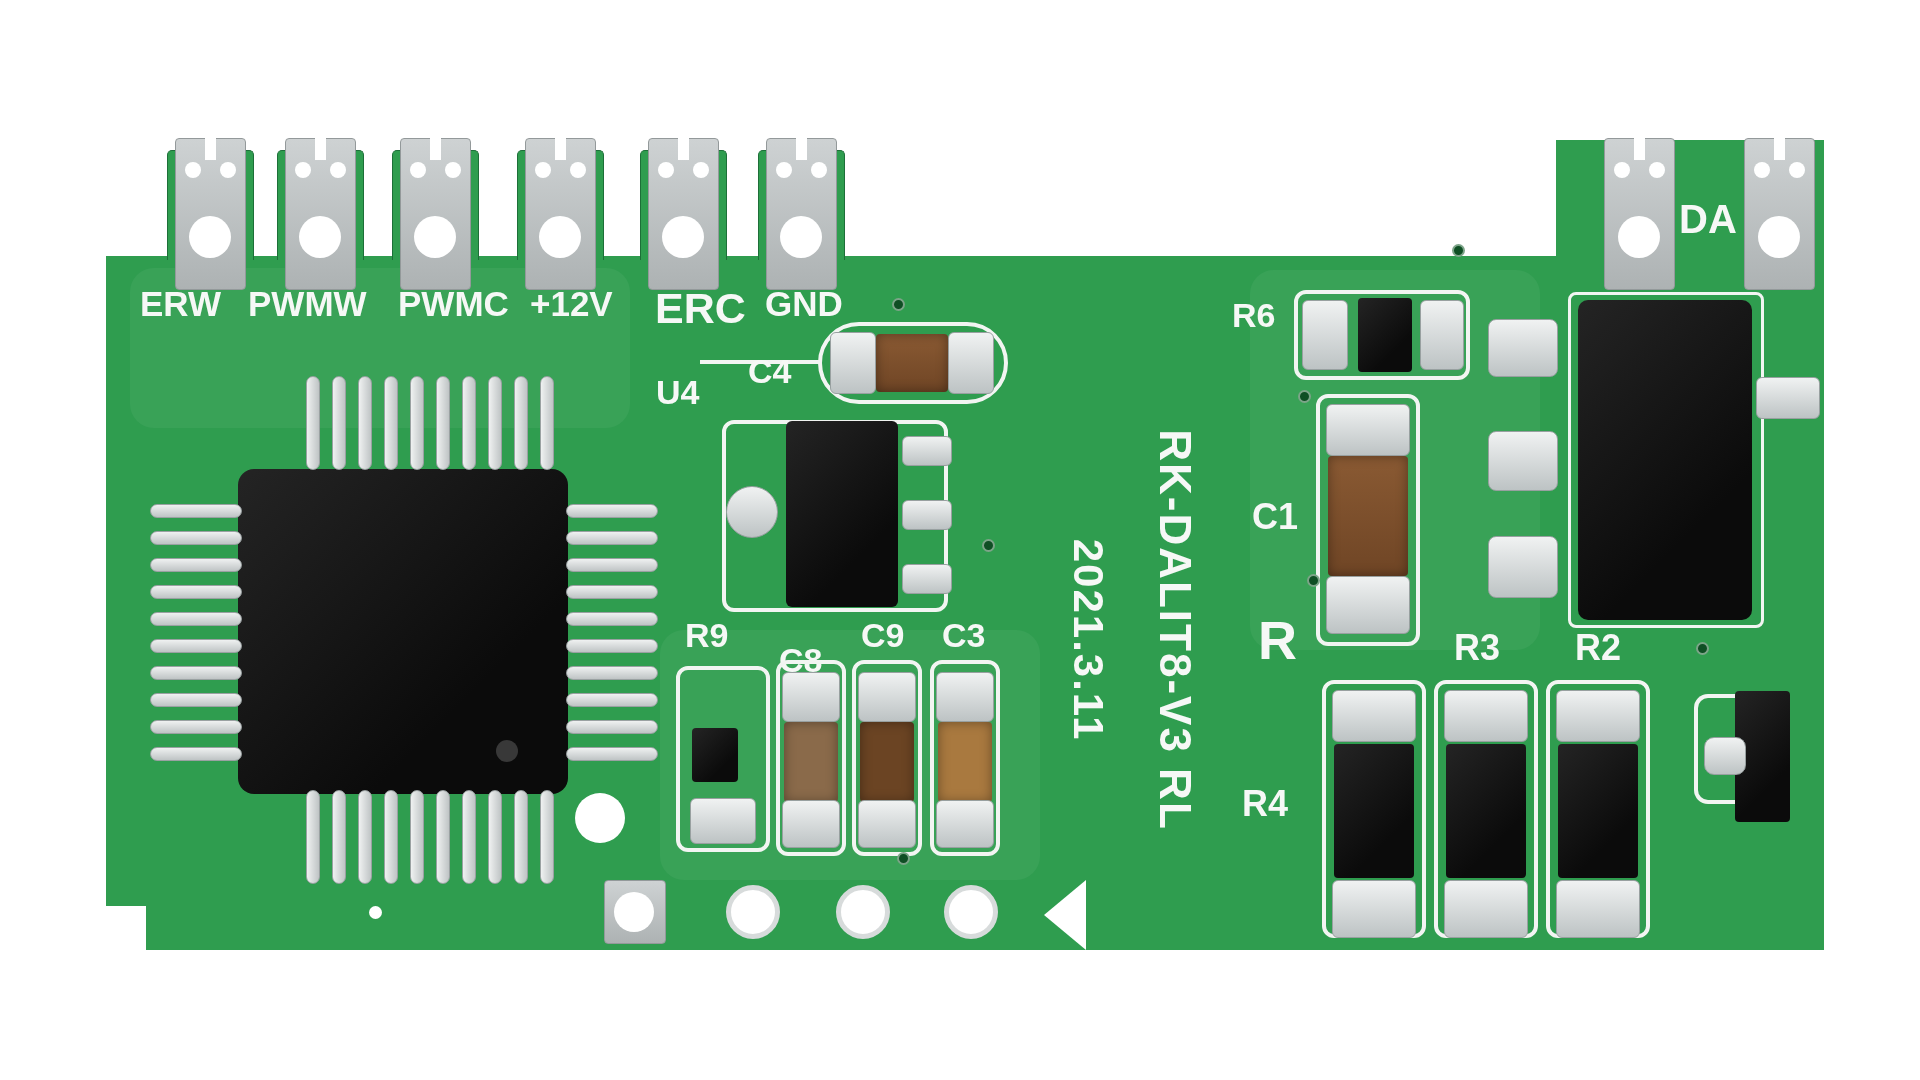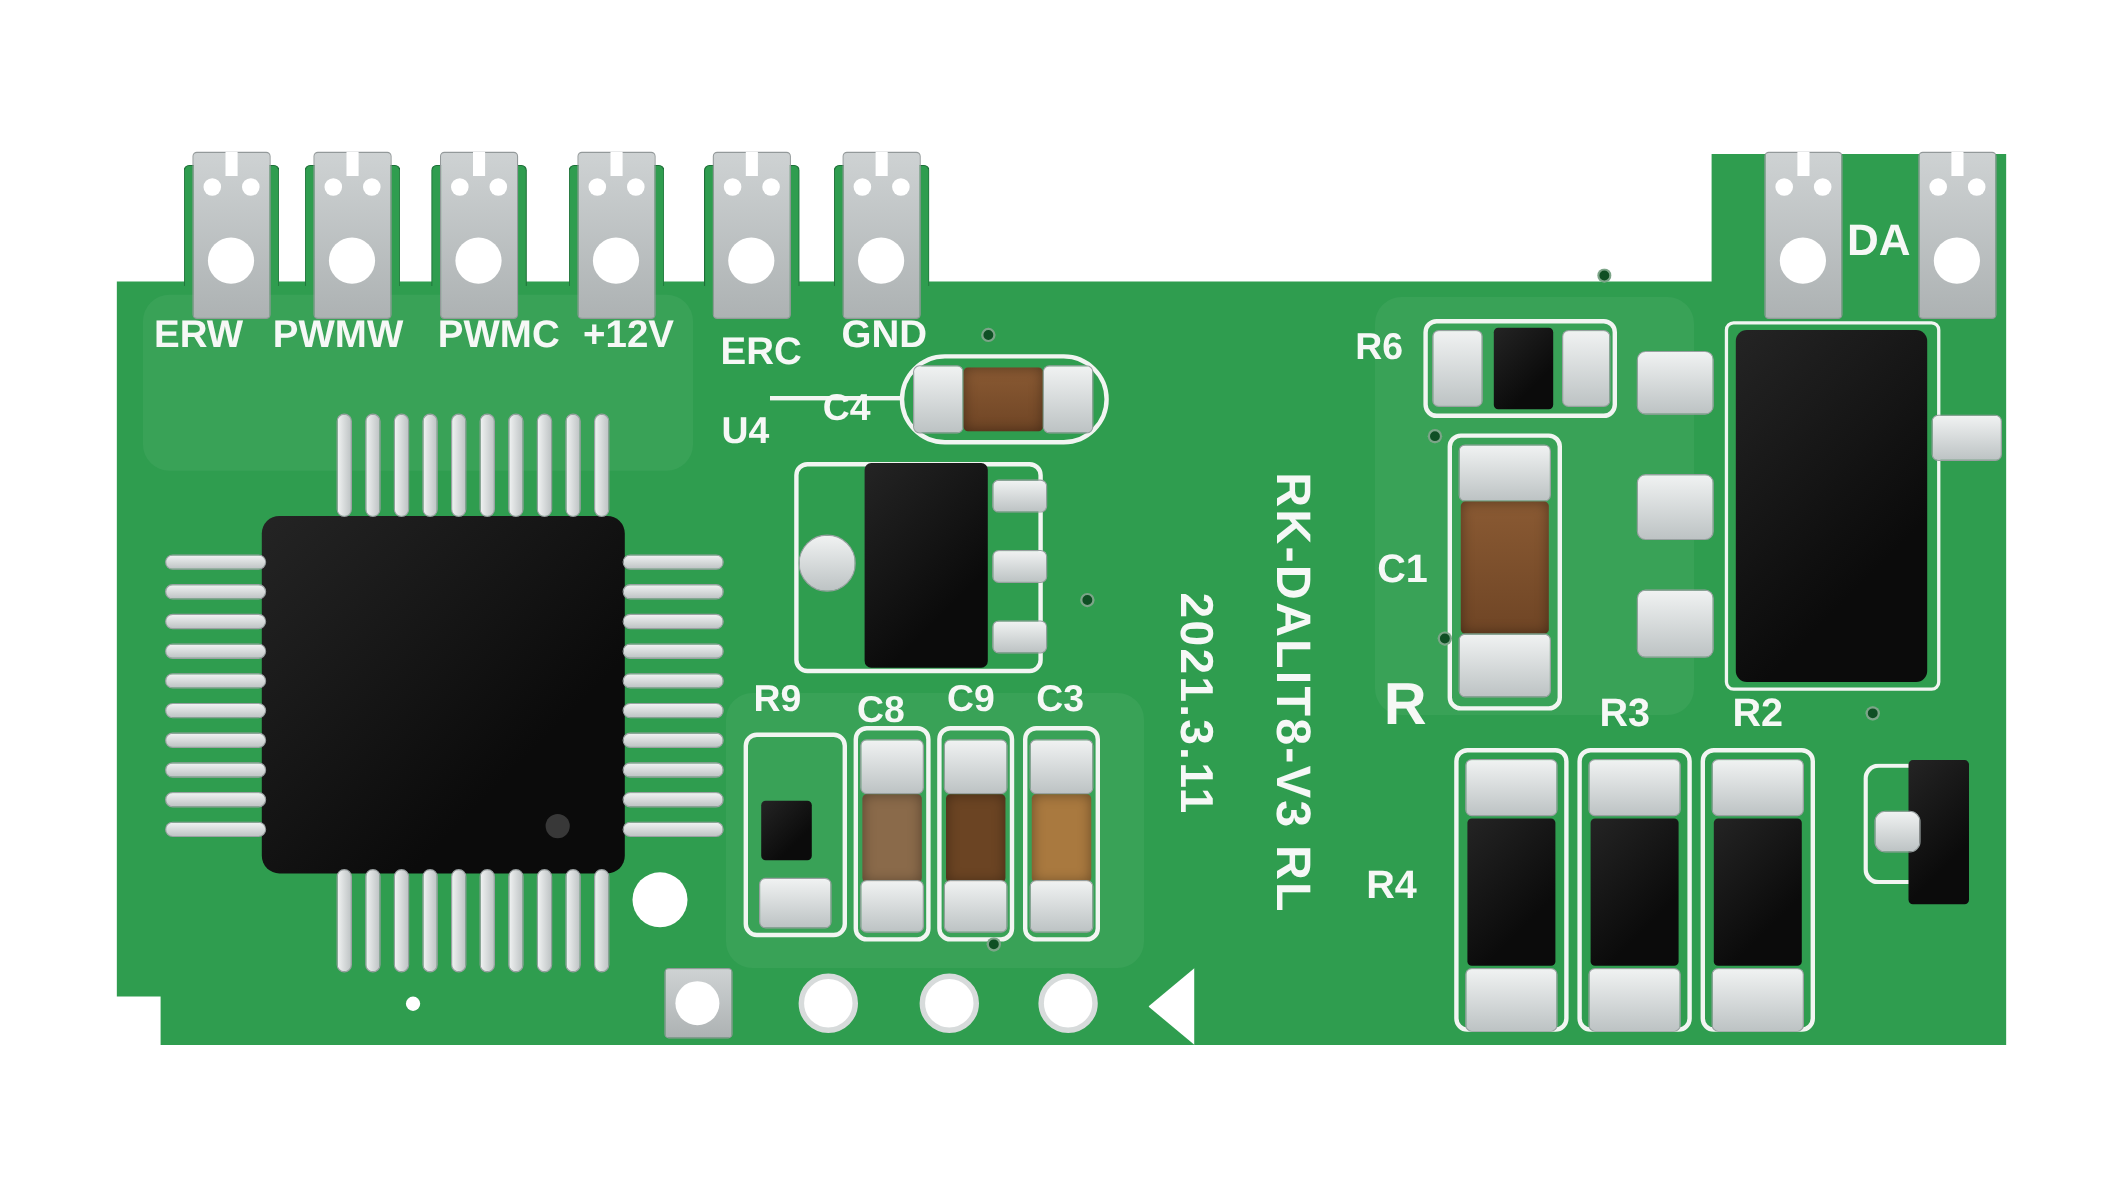--- a/index.html
+++ b/index.html
@@ -52,21 +52,21 @@
   <div class="abs silk" style="left:818px;top:322px;width:190px;height:82px;border-radius:41px;"></div>
   <div class="abs silver" style="left:830px;top:332px;width:46px;height:62px;"></div>
   <div class="abs cap-body" style="left:876px;top:334px;width:72px;height:58px;background:linear-gradient(180deg,#8a5a33,#6f4525);"></div>
   <div class="abs silver" style="left:948px;top:332px;width:46px;height:62px;"></div>
   <div class="abs txt" style="left:748px;top:354px;font-size:34px;">C4</div>
 
   <div class="abs silk" style="left:676px;top:666px;width:94px;height:186px;"></div>
   <div class="abs chip" style="left:692px;top:728px;width:46px;height:54px;border-radius:4px;"></div>
   <div class="abs silver" style="left:690px;top:798px;width:66px;height:46px;"></div>
   <div class="abs txt" style="left:685px;top:618px;font-size:34px;">R9</div>
-  <div class="abs txt" style="left:779px;top:628px;font-size:34px;">C8</div>
+  <div class="abs txt" style="left:779px;top:643px;font-size:34px;">C8</div>
   <div class="abs txt" style="left:861px;top:618px;font-size:34px;">C9</div>
   <div class="abs txt" style="left:942px;top:618px;font-size:34px;">C3</div>
 
   <div class="abs pad-metal" style="left:604px;top:880px;width:62px;height:64px;"></div>
   <div class="abs hole" style="left:614px;top:892px;width:40px;height:40px;"></div>
   <div class="abs tri" style="left:1044px;top:880px;width:42px;height:70px;"></div>
   <div class="abs hole" style="left:575px;top:793px;width:50px;height:50px;"></div>
   <div class="abs hole" style="left:369px;top:906px;width:13px;height:13px;"></div>
 
   <div class="abs txt" style="left:859px;top:601px;width:620px;height:58px;font-size:44px;letter-spacing:2px;text-align:center;transform:rotate(90deg);">RK-DALIT8-V3 RL</div>
@@ -130,21 +130,21 @@
     <div class="abs hole" style="left: 570px; top: 162px; width: 16px; height: 16px;"></div>
     <div class="abs hole" style="left: 539px; top: 216px; width: 42px; height: 42px;"></div>
     <div class="abs" style="left: 555px; top: 138px; width: 11px; height: 22px; background: rgb(255, 255, 255);"></div>
     <div class="abs txt" style="left: 530px; top: 286px; font-size: 35px;">+12V</div>
     <div class="abs tab" style="left: 640px; top: 150px; width: 87px; height: 110px;"></div>
     <div class="abs pad-metal" style="left: 648px; top: 138px; width: 71px; height: 152px;"></div>
     <div class="abs hole" style="left: 658px; top: 162px; width: 16px; height: 16px;"></div>
     <div class="abs hole" style="left: 693px; top: 162px; width: 16px; height: 16px;"></div>
     <div class="abs hole" style="left: 662px; top: 216px; width: 42px; height: 42px;"></div>
     <div class="abs" style="left: 678px; top: 138px; width: 11px; height: 22px; background: rgb(255, 255, 255);"></div>
-    <div class="abs txt" style="left: 655px; top: 286px; font-size: 35px; margin-top: 16px;">ERC</div>
+    <div class="abs txt" style="left: 655px; top: 286px; font-size: 43px;">ERC</div>
     <div class="abs tab" style="left: 758px; top: 150px; width: 87px; height: 110px;"></div>
     <div class="abs pad-metal" style="left: 766px; top: 138px; width: 71px; height: 152px;"></div>
     <div class="abs hole" style="left: 776px; top: 162px; width: 16px; height: 16px;"></div>
     <div class="abs hole" style="left: 811px; top: 162px; width: 16px; height: 16px;"></div>
     <div class="abs hole" style="left: 780px; top: 216px; width: 42px; height: 42px;"></div>
     <div class="abs" style="left: 796px; top: 138px; width: 11px; height: 22px; background: rgb(255, 255, 255);"></div>
     <div class="abs txt" style="left: 765px; top: 286px; font-size: 35px;">GND</div>
     <div class="abs pad-metal" style="left: 1604px; top: 138px; width: 71px; height: 152px;"></div>
     <div class="abs hole" style="left: 1614px; top: 162px; width: 16px; height: 16px;"></div>
     <div class="abs hole" style="left: 1649px; top: 162px; width: 16px; height: 16px;"></div>

